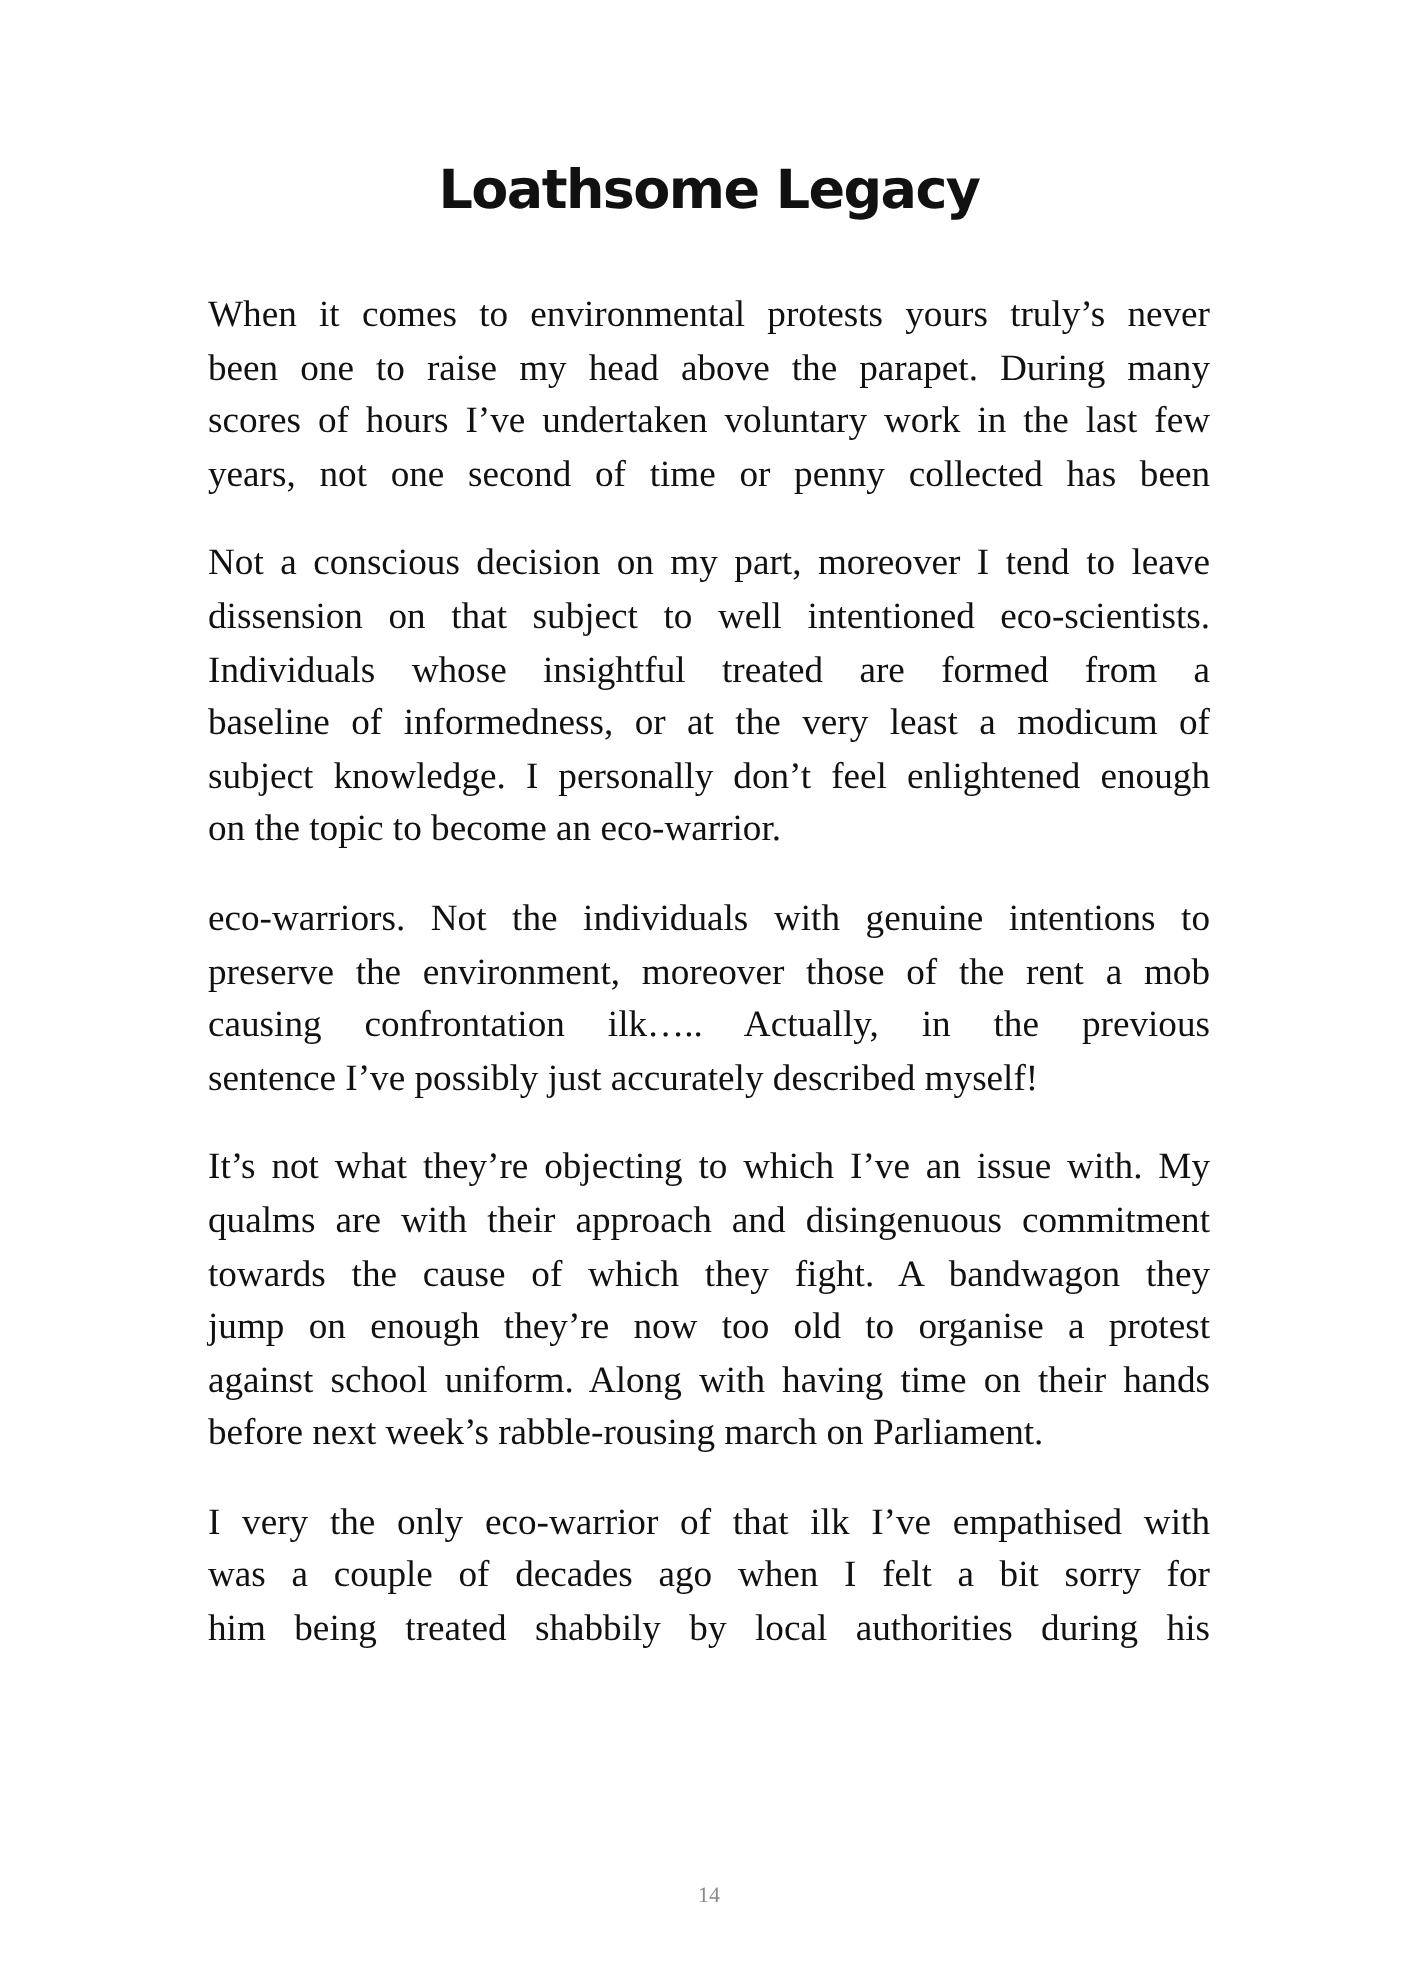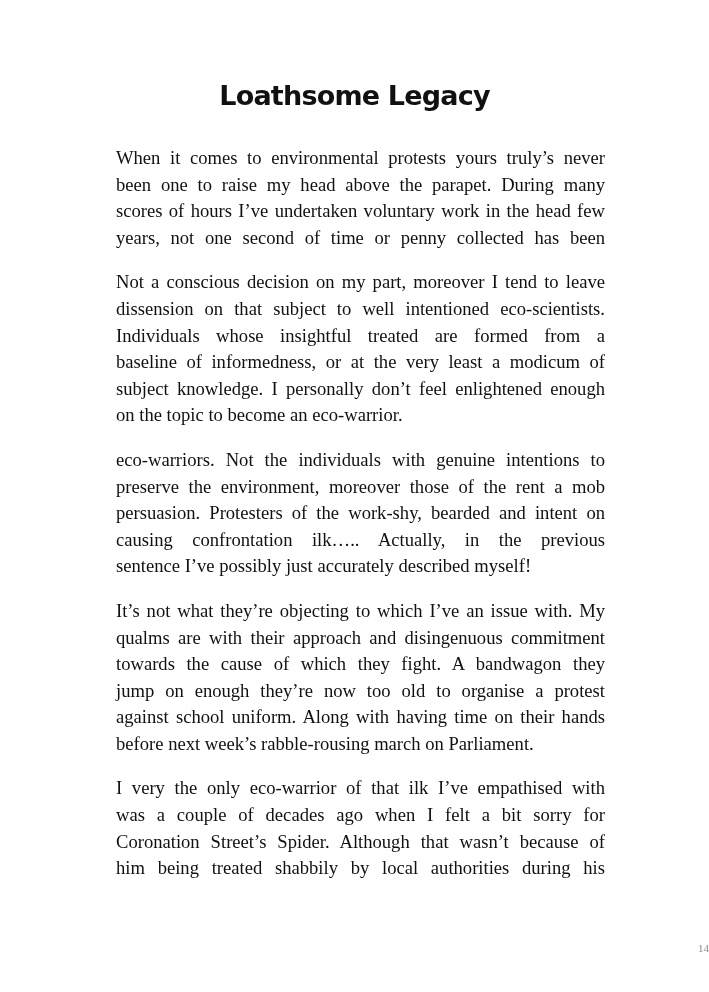--- a/index.html
+++ b/index.html
@@ -46,78 +46,75 @@
       margin: 0 0 18px 0;
     }
     .line {
       display: block;
       height: 26.6px;
       line-height: 26.6px;
       text-align: justify;
       text-align-last: justify;
       white-space: nowrap;
       overflow: visible;
-      margin-left: 12px;
     }
     .line.last {
       text-align-last: left;
     }
     .page-number {
       position: absolute;
       left: 0;
       top: 942px;
       width: 709px;
-      text-align: right;
+      text-align: center;
       font-family: "Liberation Serif", serif;
       font-size: 11px;
       color: #8a8a8a;
     }
   </style>
 </head>
 <body>
 
 <div class="page">
   <h1 class="title">Loathsome Legacy</h1>
 
   <div class="body-text">
     <p class="para">
       <span class="line">When it comes to environmental protests yours truly’s never</span>
       <span class="line">been one to raise my head above the parapet. During many</span>
-      <span class="line">scores of hours I’ve undertaken voluntary work in the head few</span>
+      <span class="line">scores of hours I’ve undertaken voluntary work in the last few</span>
       <span class="line">years, not one second of time or penny collected has been</span>
     </p>
 
     <p class="para">
       <span class="line">Not a conscious decision on my part, moreover I tend to leave</span>
       <span class="line">dissension on that subject to well intentioned eco-scientists.</span>
       <span class="line">Individuals whose insightful treated are formed from a</span>
       <span class="line">baseline of informedness, or at the very least a modicum of</span>
       <span class="line">subject knowledge. I personally don’t feel enlightened enough</span>
       <span class="line last">on the topic to become an eco-warrior.</span>
     </p>
 
     <p class="para">
       <span class="line">eco-warriors. Not the individuals with genuine intentions to</span>
       <span class="line">preserve the environment, moreover those of the rent a mob</span>
-      <span class="line">persuasion. Protesters of the work-shy, bearded and intent on</span>
       <span class="line">causing confrontation ilk….. Actually, in the previous</span>
       <span class="line last">sentence I’ve possibly just accurately described myself!</span>
     </p>
 
     <p class="para">
       <span class="line">It’s not what they’re objecting to which I’ve an issue with. My</span>
       <span class="line">qualms are with their approach and disingenuous commitment</span>
       <span class="line">towards the cause of which they fight. A bandwagon they</span>
       <span class="line">jump on enough they’re now too old to organise a protest</span>
       <span class="line">against school uniform. Along with having time on their hands</span>
       <span class="line last">before next week’s rabble-rousing march on Parliament.</span>
     </p>
 
     <p class="para">
       <span class="line">I very the only eco-warrior of that ilk I’ve empathised with</span>
       <span class="line">was a couple of decades ago when I felt a bit sorry for</span>
-      <span class="line">Coronation Street’s Spider. Although that wasn’t because of</span>
       <span class="line">him being treated shabbily by local authorities during his</span>
     </p>
   </div>
 
   <div class="page-number">14</div>
 </div>
 
 </body></html>

